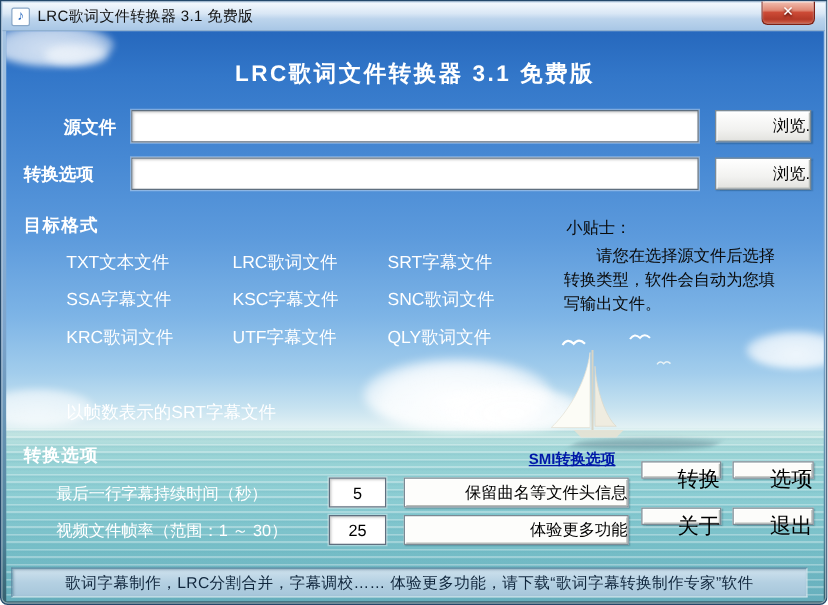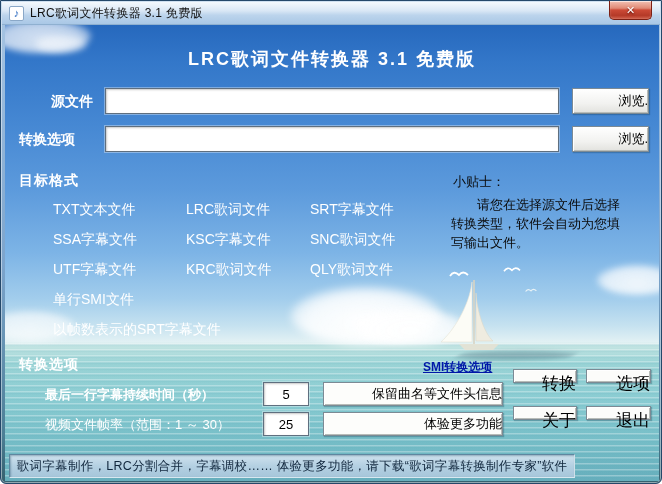--- a/index.html
+++ b/index.html
@@ -106,21 +106,21 @@
   .tip-body{
     position:absolute; left:446px; top:170px; width:176px;
     color:#0a0a0a; font-size:13px; line-height:19px; text-indent:2em;
   }
 
   .smi-link{ position:absolute; left:418px; top:334px; color:#0018a8; font-size:12px; font-weight:bold; text-decoration:underline; cursor:pointer; }
   .opt-label{ position:absolute; left:40px; color:#fff; font-size:13px; }
   .num-input{ width:46px; height:24px; text-align:center; }
 
   .statusbar{
-    position:absolute; left:4px; top:429px; width:566px; height:24px;
+    position:absolute; left:4px; top:429px; width:637px; height:24px;
     background:linear-gradient(180deg,#cfe2ee 0%,#b4d0e2 50%,#a6c6da 100%);
     border:1px solid #5f87a0; border-bottom-color:#d8e8f0; border-right-color:#cfe0ea;
     box-shadow: inset 1px 1px 2px rgba(30,70,95,.35);
     display:flex; align-items:center; justify-content:center;
     color:#10263c; font-size:12.5px; letter-spacing:.3px; white-space:nowrap;
   }
 </style>
 </head>
 <body>
 
@@ -173,35 +173,34 @@
     <div class="btn btn-browse" style="left:567px; top:101px;">浏览.</div>
 
     <div class="section-head" style="left:14px; top:147px;">目标格式</div>
     <div class="fmt-grid">
       <span class="fmt-item">TXT文本文件</span>
       <span class="fmt-item">LRC歌词文件</span>
       <span class="fmt-item">SRT字幕文件</span>
       <span class="fmt-item">SSA字幕文件</span>
       <span class="fmt-item">KSC字幕文件</span>
       <span class="fmt-item">SNC歌词文件</span>
+      <span class="fmt-item">KRC歌词文件</span>
       <span class="fmt-item">UTF字幕文件</span>
-      <span class="fmt-item">KRC歌词文件</span>
       <span class="fmt-item">QLY歌词文件</span>
-      <span class="fmt-item">单行SMI文件</span>
       <span></span>
       <span class="fmt-item fmt-span">以帧数表示的SRT字幕文件</span>
     </div>
 
     <div class="tip-head">小贴士：</div>
     <div class="tip-body">请您在选择源文件后选择转换类型，软件会自动为您填写输出文件。</div>
 
     <div class="section-head" style="left:14px; top:331px;">转换选项</div>
     <div class="smi-link">SMI转换选项</div>
 
-    <div class="opt-label" style="top:361px;font-weight:bold;">最后一行字幕持续时间（秒）</div>
+    <div class="opt-label" style="top:361px;">最后一行字幕持续时间（秒）</div>
     <input class="txtfield num-input" style="left: 258px; top: 357px;" value="5">
     <div class="btn btn-wide" style="top:357px;">保留曲名等文件头信息</div>
 
     <div class="opt-label" style="top:391px;">视频文件帧率（范围：1 ～ 30）</div>
     <input class="txtfield num-input" style="left: 258px; top: 387px;" value="25">
     <div class="btn btn-wide" style="top:387px;">体验更多功能</div>
 
     <div class="btn btn-big" style="left:508px; top:344px;">转换</div>
     <div class="btn btn-big" style="left:581px; top:344px; width:65px;">选项</div>
     <div class="btn btn-big" style="left:508px; top:381px;">关于</div>

